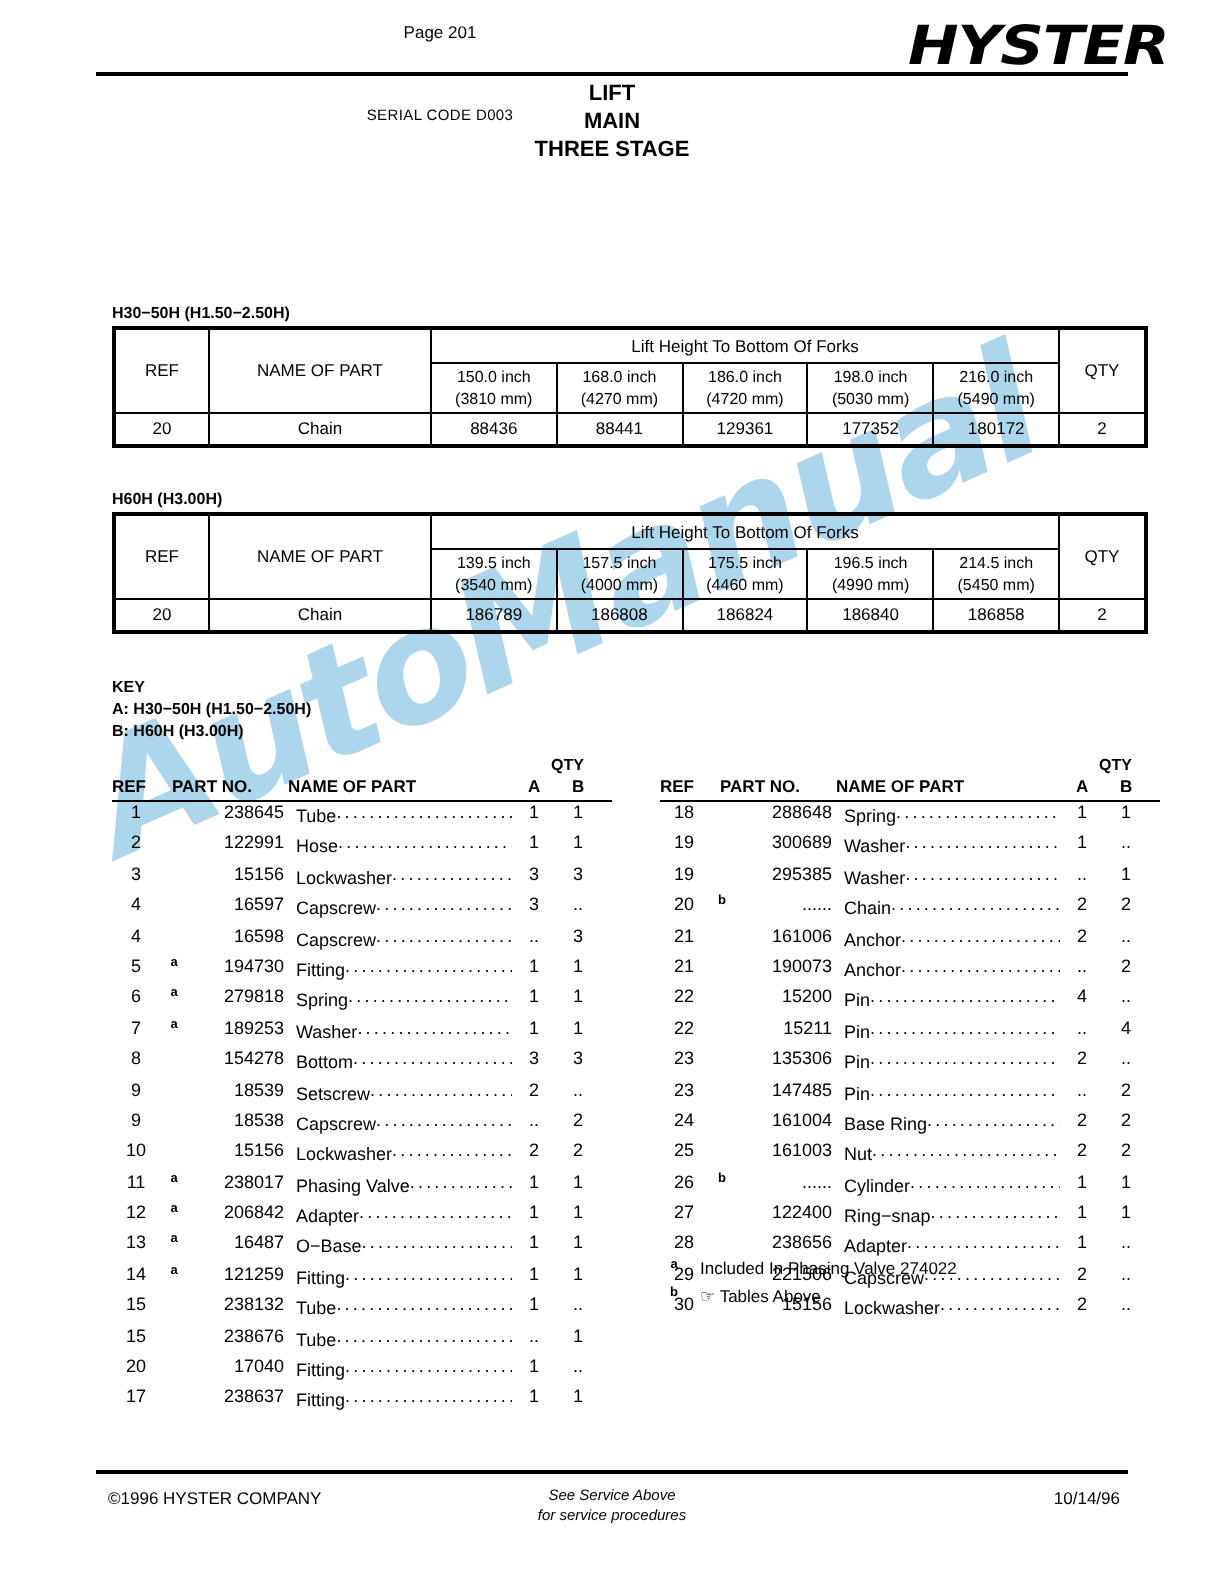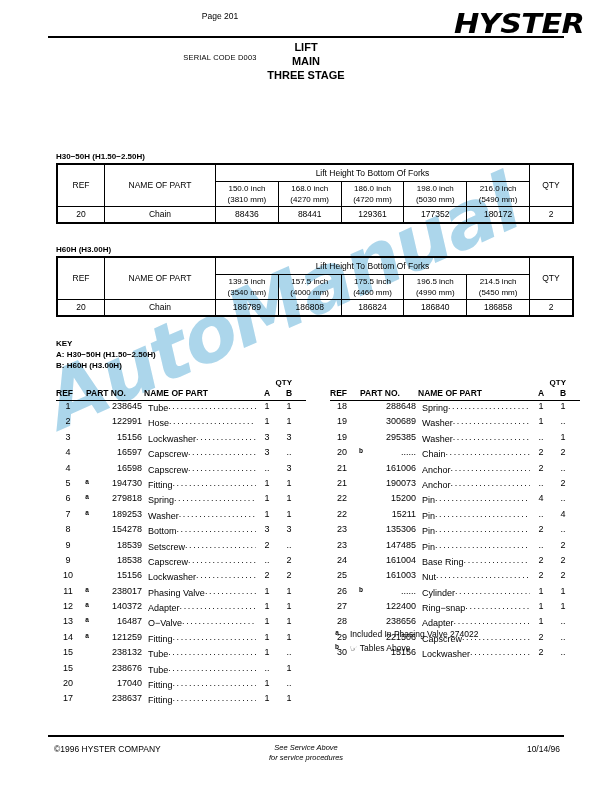--- a/index.html
+++ b/index.html
@@ -475,30 +475,30 @@
           <span class="c-ref">11</span>
           <span class="c-mark">a</span>
           <span class="c-pn">238017</span>
           <span class="c-name" style="width: 108px;"><span>Phasing Valve</span><span class="leader"> ........................................</span></span>
           <span class="c-a">1</span>
           <span class="c-b">1</span>
         </div>
         <div class="prow">
           <span class="c-ref">12</span>
           <span class="c-mark">a</span>
-          <span class="c-pn">140372</span>
+          <span class="c-pn">206842</span>
           <span class="c-name" style="width: 108px;"><span>Adapter</span><span class="leader"> ........................................</span></span>
           <span class="c-a">1</span>
           <span class="c-b">1</span>
         </div>
         <div class="prow">
           <span class="c-ref">13</span>
           <span class="c-mark">a</span>
           <span class="c-pn">16487</span>
-          <span class="c-name" style="width: 108px;"><span>O−Valve</span><span class="leader"> ........................................</span></span>
+          <span class="c-name" style="width: 108px;"><span>O−Base</span><span class="leader"> ........................................</span></span>
           <span class="c-a">1</span>
           <span class="c-b">1</span>
         </div>
         <div class="prow">
           <span class="c-ref">14</span>
           <span class="c-mark">a</span>
           <span class="c-pn">121259</span>
           <span class="c-name" style="width: 108px;"><span>Fitting</span><span class="leader"> ........................................</span></span>
           <span class="c-a">1</span>
           <span class="c-b">1</span>

